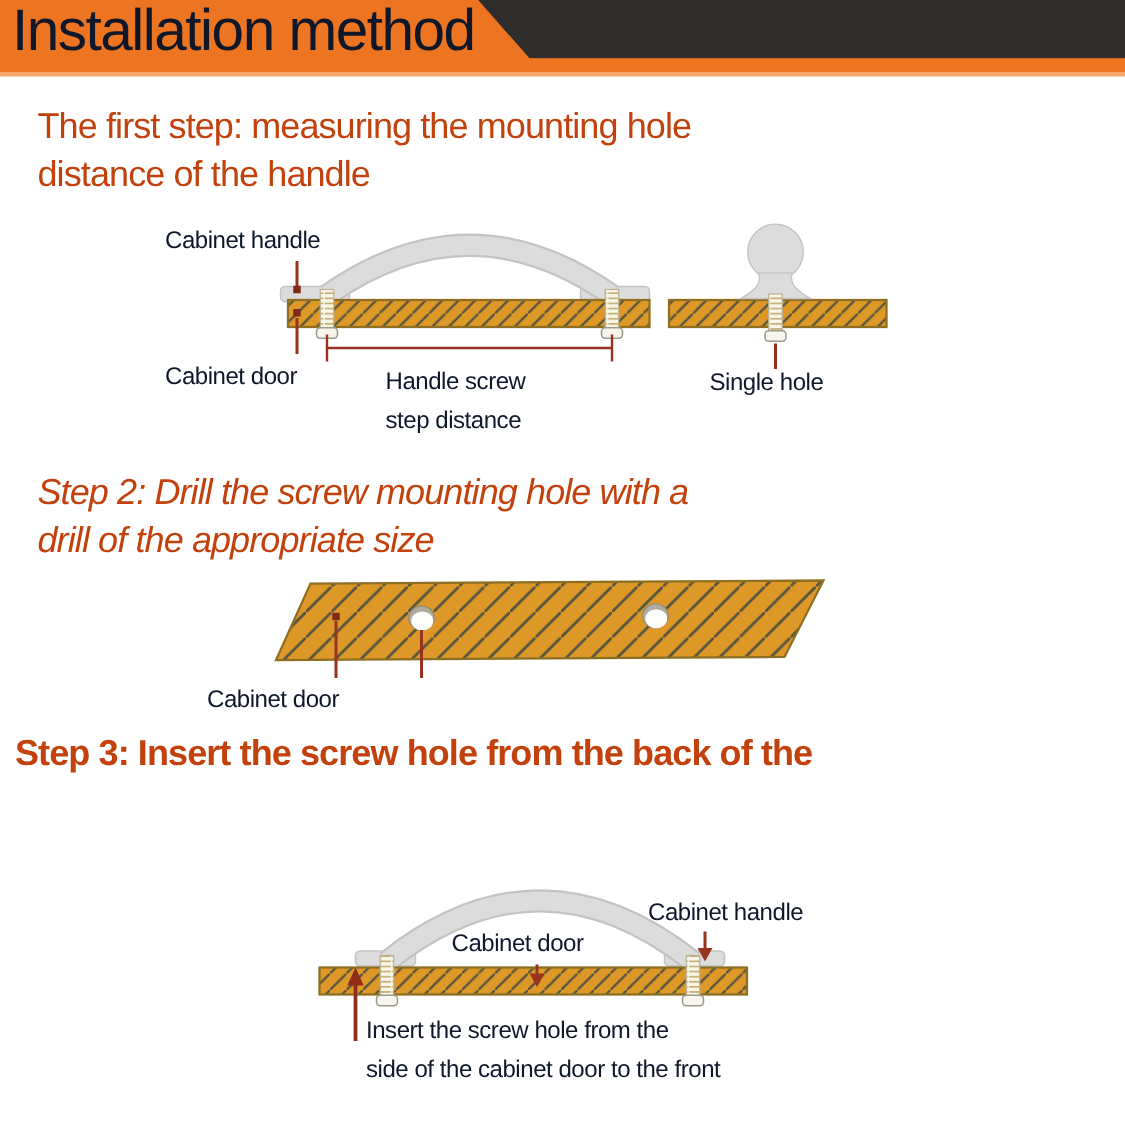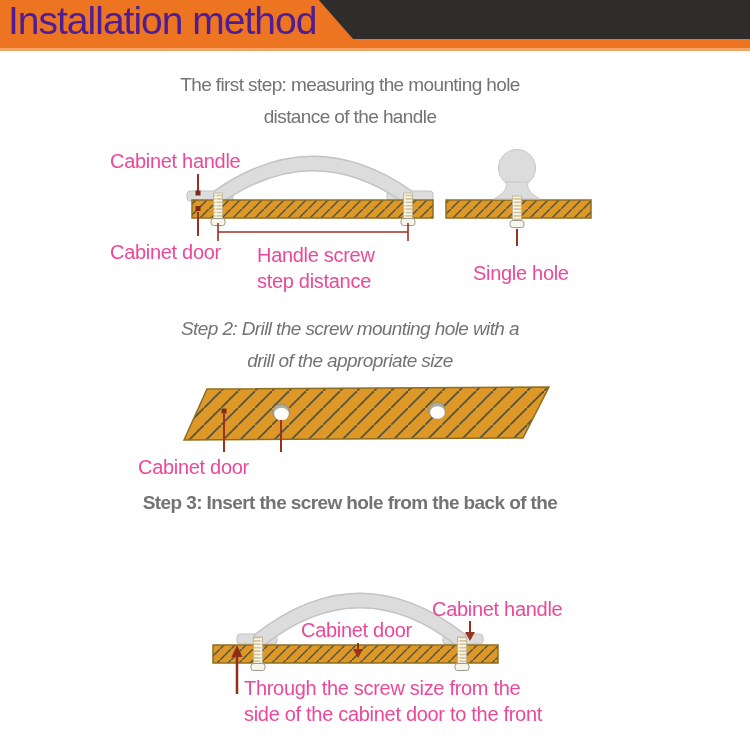--- a/index.html
+++ b/index.html
@@ -4,35 +4,35 @@
 <style>
   html,body{margin:0;padding:0;background:#fff;}
   #page{position:relative;width:750px;height:750px;background:#fff;overflow:hidden;
         font-family:"Liberation Sans", sans-serif;}
   
   .hdr{position:absolute;left:0;top:0;width:750px;height:48px;background:#ED7421;}
   .hdr-strip{position:absolute;left:0;top:48px;width:750px;height:3px;background:#F6A468;}
   .hdr-dark{position:absolute;left:310px;top:0;width:440px;height:39px;background:#2E2D2B;
             -webkit-clip-path:polygon(2% 0,100% 0,100% 100%,9.8% 100%);
             clip-path:polygon(2% 0,100% 0,100% 100%,9.8% 100%);}
-  .hdr-title{position:absolute;left:8px;top:-1px;color:#4c1d95;font-size:39px;font-weight:500;
+  .hdr-title{position:absolute;left:8px;top:-1px;color:#0f172a;font-size:39px;font-weight:500;
              letter-spacing:-1px;white-space:nowrap;}
   
-  .heading{position:absolute;color:#737373;font-size:19px;line-height:32px;
-           letter-spacing:-0.6px;text-align:center;}
+  .heading{position:absolute;color:#c2410c;font-size:24px;line-height:32px;
+           letter-spacing:-0.6px;text-align:left;}
   #h-step1{left:25px;top:69px;width:650px;}
   #h-step2{left:25px;top:313px;width:650px;font-style:italic;}
   #h-step3{left:10px;top:487px;width:680px;font-weight:bold;}
   
-  .lbl{position:absolute;color:#ec4899;font-size:20px;line-height:26px;
+  .lbl{position:absolute;color:#0f172a;font-size:16px;line-height:26px;
        letter-spacing:-0.3px;white-space:nowrap;}
   #lbl-d1-handle{left:110px;top:148px;}
   #lbl-d1-door{left:110px;top:239px;}
   #lbl-d1-dist{left:257px;top:242px;}
-  #lbl-d1-single{left:473px;top:260px;}
+  #lbl-d1-single{left:473px;top:243px;}
   #lbl-d2-door{left:138px;top:454px;}
   #lbl-d2-dist{left:268px;top:454px;}
   #lbl-d3-handle{left:432px;top:596px;}
   #lbl-d3-door{left:301px;top:617px;}
   #lbl-d3-note{left:244px;top:675px;}
   svg.diagram{position:absolute;}
   #svg-d1{left:90px;top:145px;}
   #svg-d2{left:150px;top:383px;}
   #svg-d3{left:200px;top:590px;}
 </style>
@@ -178,17 +178,17 @@
     </g>
     <g>
       <line x1="358" y1="643" x2="358" y2="650" stroke="#97331F" stroke-width="2"></line>
       <polygon points="353,649 363,649 358,658" fill="#97331F"></polygon>
     </g>
   </svg>
 
   <div class="lbl" id="lbl-d3-handle">Cabinet handle</div>
   <div class="lbl" id="lbl-d3-door">Cabinet door</div>
   <div class="lbl" id="lbl-d3-note">
-    <div>Through the screw size from the</div>
+    <div>Insert the screw hole from the</div>
     <div>side of the cabinet door to the front</div>
   </div>
 
 </div>
 
 </body></html>

